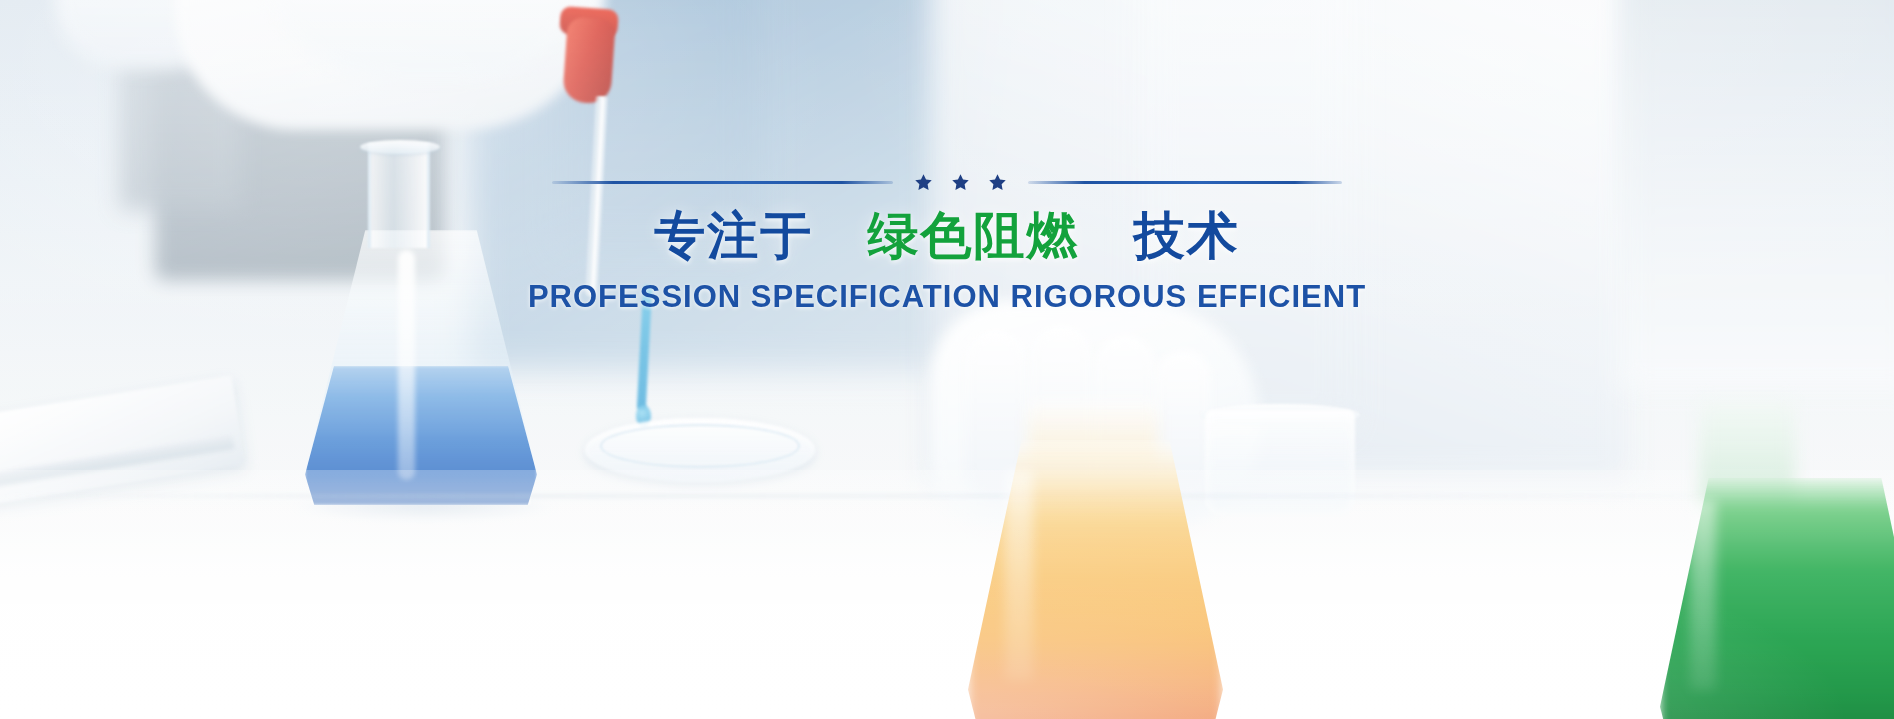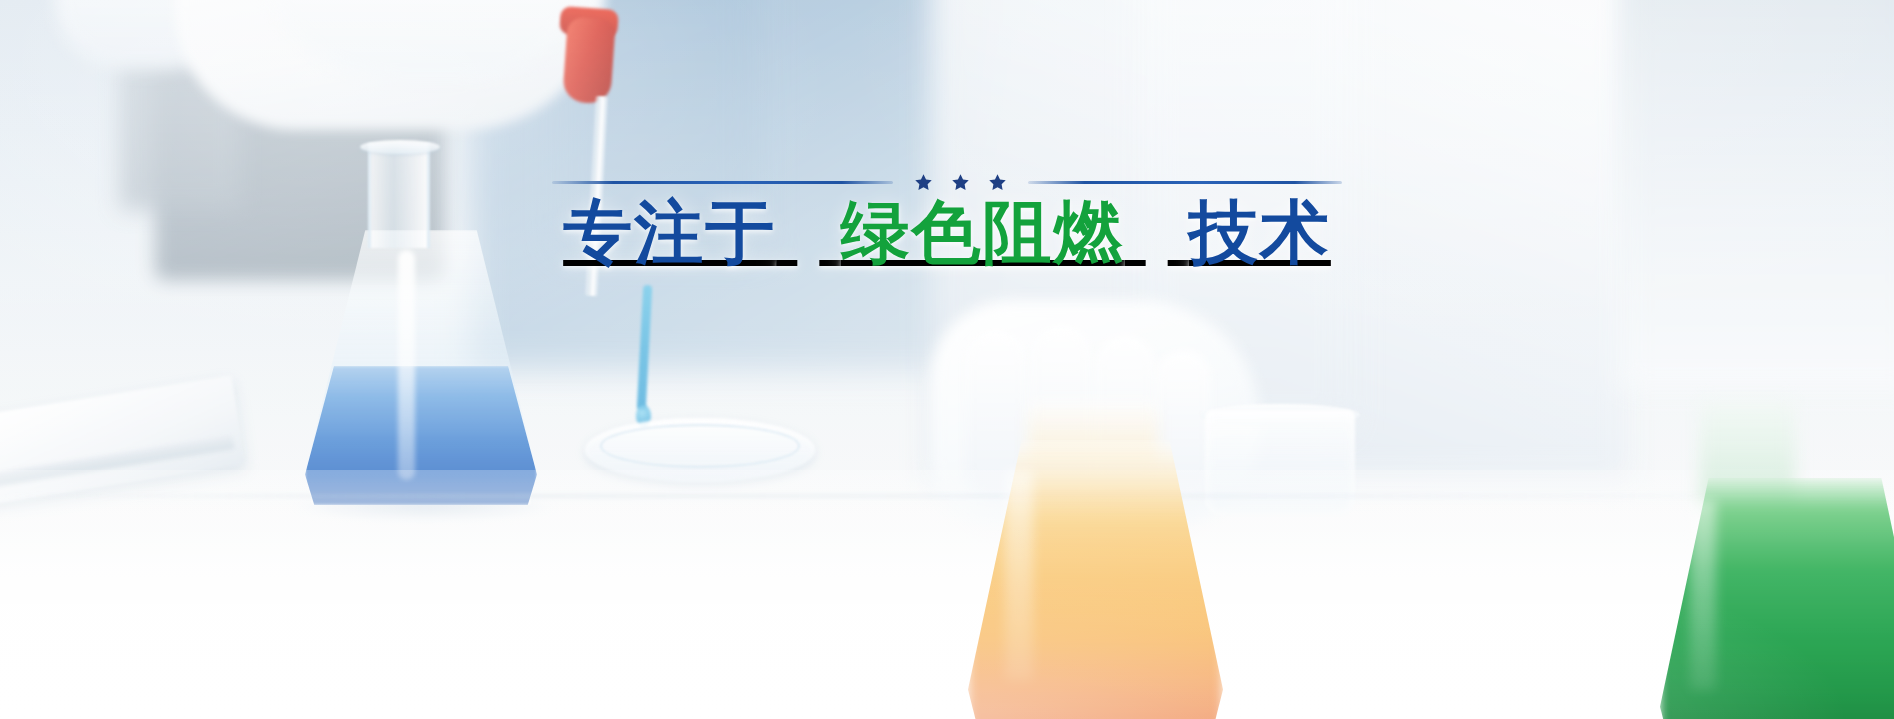--- a/index.html
+++ b/index.html
@@ -303,28 +303,27 @@
     height:3px;
     background:linear-gradient(90deg, rgba(31,83,163,.15), #1f53a3 18%, #2a63b8 55%, #1f53a3 85%, rgba(31,83,163,.2));
     border-radius:2px;
   }
   .rule-left  { width:352px; margin-right:20px; }
   .rule-right { width:324px; margin-left:20px; }
   .stars { display:flex; gap:16px; align-items:center; }
   .star { width:21px; height:21px; color:#1f3f84; display:block; }
 
   .headline {
-    margin-top:0;
-    font-size:69px;
+    margin-top:12px;
+    font-size:51px;
     font-weight:bold;
     line-height:1.08;
     letter-spacing:2px;
     white-space:nowrap;
     text-shadow:0 2px 5px rgba(255,255,255,.75), 0 0 18px rgba(255,255,255,.55);
-    text-decoration:underline;
   }
   .hl-blue  { color:#134a9e; }
   .hl-green { color:#13a23c; }
   .hl-gap   { display:inline-block; width:22px; }
 
   .subtitle {
     margin-top:16px;
     font-size:31px;
     font-weight:bold;
     letter-spacing:1.0px;
@@ -428,16 +427,17 @@
     </div>
 
     <div class="headline">
       <span class="hl-blue">专注于</span>
       <span class="hl-gap"></span>
       <span class="hl-green">绿色阻燃</span>
       <span class="hl-gap"></span>
       <span class="hl-blue">技术</span>
     </div>
 
+    <div class="subtitle">PROFESSION SPECIFICATION RIGOROUS EFFICIENT</div>
 
   </div>
 
 </div>
 
 </body></html>

